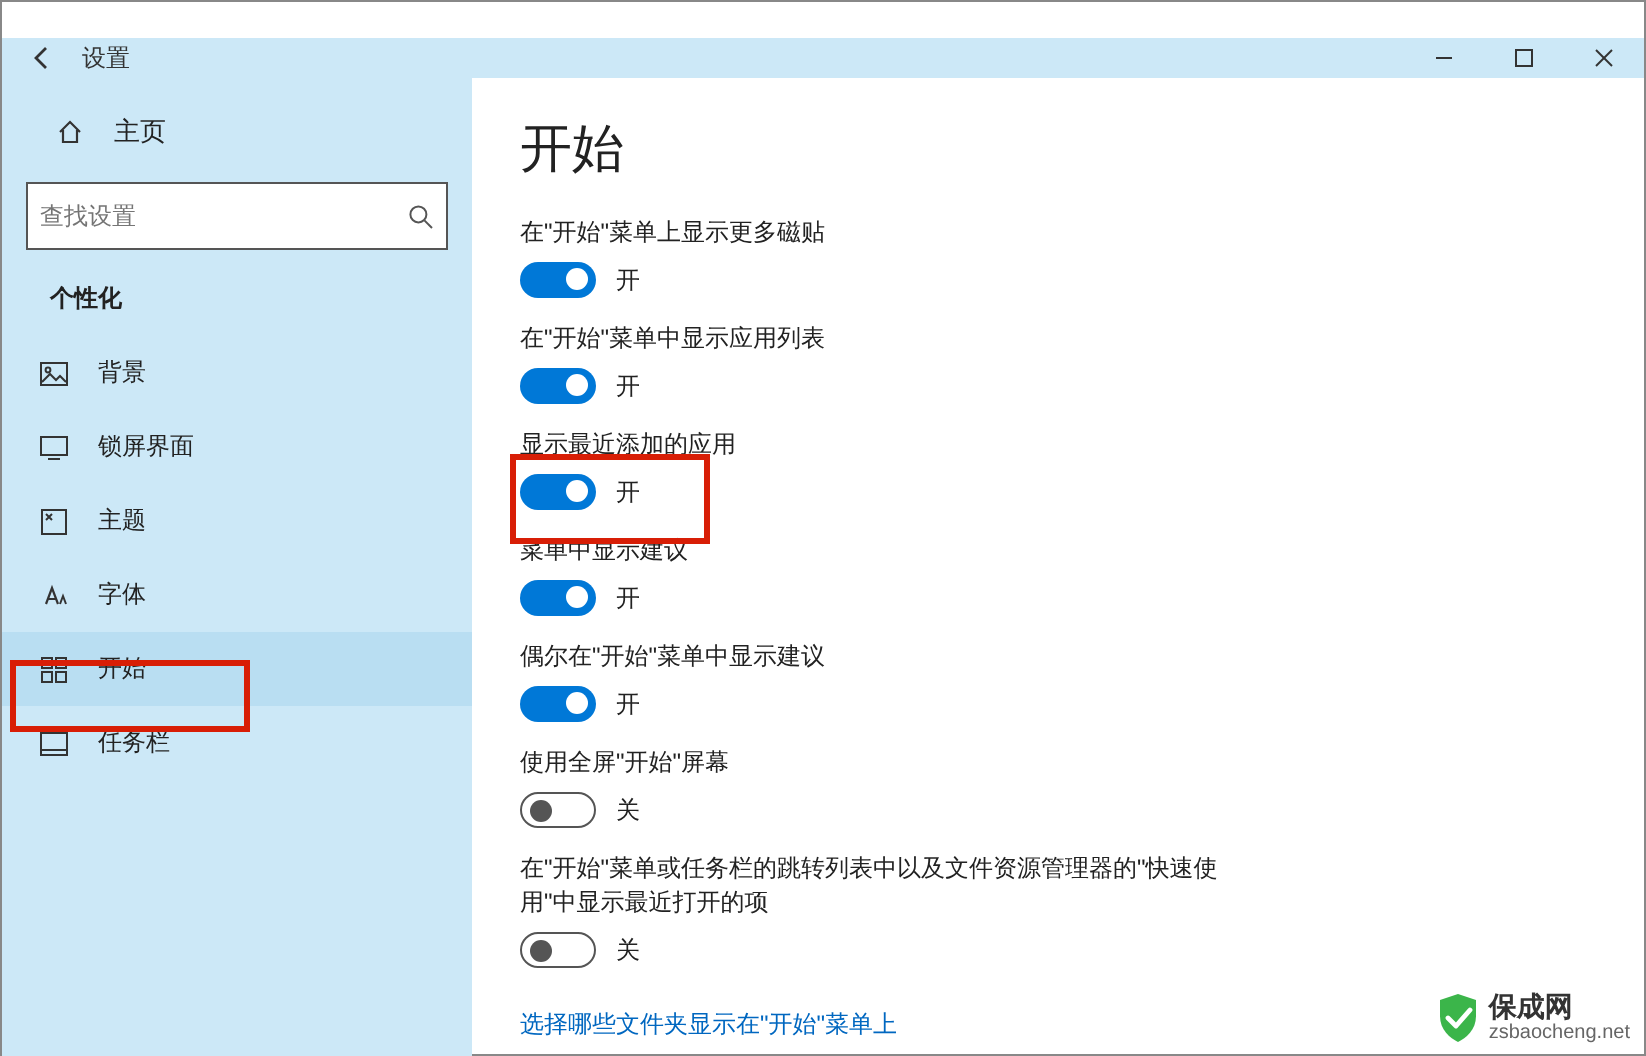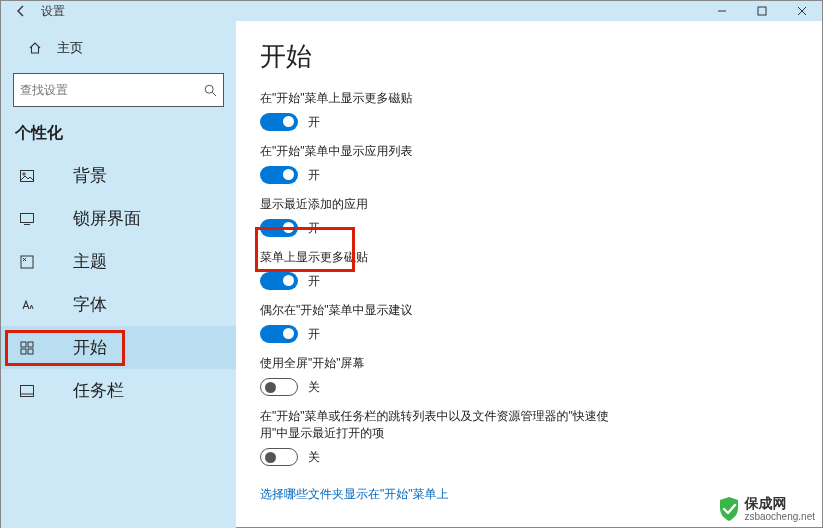--- a/index.html
+++ b/index.html
@@ -1,31 +1,31 @@
 <!DOCTYPE html>
 <html><head>
 <meta charset="utf-8">
 <style>
 * { margin: 0; padding: 0; box-sizing: border-box; font-family: "Microsoft YaHei", "Segoe UI", sans-serif; }
 body { width: 823px; height: 528px; background: #fff; position: relative; overflow: hidden; }
 .window { width: 100%; height: 100%; border: 1px solid #888; display: flex; flex-direction: column; }
-.titlebar { height: 30px; background: #cce8f7; display: flex; align-items: center; padding-left: 10px; position: relative; }
+.titlebar { height: 30px; background: #cce8f7; display: flex; align-items: center; padding-left: 10px; position: relative; margin-top: 18px; }
 .titlebar .back { width: 20px; height: 20px; display: flex; align-items: center; justify-content: center; font-size: 14px; color: #333; margin-right: 10px; }
 .titlebar .title { font-size: 12px; color: #333; }
 .winbtns { position: absolute; right: 0; top: 0; display: flex; height: 100%; }
 .winbtn { width: 40px; display: flex; align-items: center; justify-content: center; font-size: 12px; color: #333; }
 .content { flex: 1; display: flex; }
 .sidebar { width: 235px; background: #cce8f7; padding: 12px 0 0 0; }
 .home-row { display: flex; align-items: center; padding: 6px 26px; font-size: 13px; color: #222; }
 .home-row .ic { width: 16px; margin-right: 14px; font-size: 13px; display:inline-flex; justify-content:center; }
 .searchbox { margin: 10px 12px 8px 12px; height: 30px; border: 1px solid #555; background: #fff; display: flex; align-items: center; padding: 16px 6px; }
 .searchbox input { flex: 1; border: none; outline: none; font-size: 12px; background: transparent; }
 .searchbox .sicon { font-size: 13px; color: #555; }
-.section-title { font-size: 16px; font-weight: bold; padding: 8px 14px 10px 14px; color: #222; }
-.nav-item { display: flex; align-items: center; padding: 10px 18px; font-size: 17px; color: #222; gap: 24px; }
+.section-title { font-size: 12px; font-weight: bold; padding: 8px 14px 10px 24px; color: #222; }
+.nav-item { display: flex; align-items: center; padding: 10px 18px; font-size: 12px; color: #222; }
 .nav-item .ic { width: 16px; margin-right: 14px; display:inline-flex; justify-content:center; font-size: 13px; }
 .nav-item.selected { background: #b9def2; }
 .main { flex: 1; padding: 18px 30px 0 24px; overflow-y: auto; color: #222; }
 .main h1 { font-size: 26px; font-weight: 400; margin-bottom: 16px; }
 .setting-label { font-size: 12px; margin-top: 12px; margin-bottom: 6px; }
 .toggle-row { display: flex; align-items: center; margin-bottom: 6px; }
 .toggle { width: 38px; height: 18px; border-radius: 9px; position: relative; margin-right: 10px; }
 .toggle.on { background: #0078d7; }
 .toggle.off { background: #fff; border: 1px solid #555; }
 .toggle .knob { width: 11px; height: 11px; border-radius: 50%; background: #fff; position: absolute; top: 3.2px; }
@@ -174,21 +174,21 @@
         </div>
 
       <div class="setting-label">显示最近添加的应用</div>
       <div class="toggle-row">
           <div class="toggle on">
             <div class="knob"></div>
           </div>
           <span class="toggle-text">开</span>
         </div>
 
-      <div class="setting-label">菜单上显示更多磁贴</div>
+      <div class="setting-label">菜单中显示建议</div>
       <div class="toggle-row">
           <div class="toggle on">
             <div class="knob"></div>
           </div>
           <span class="toggle-text">开</span>
         </div>
 
       <div class="setting-label">偶尔在"开始"菜单中显示建议</div>
       <div class="toggle-row">
           <div class="toggle on">

